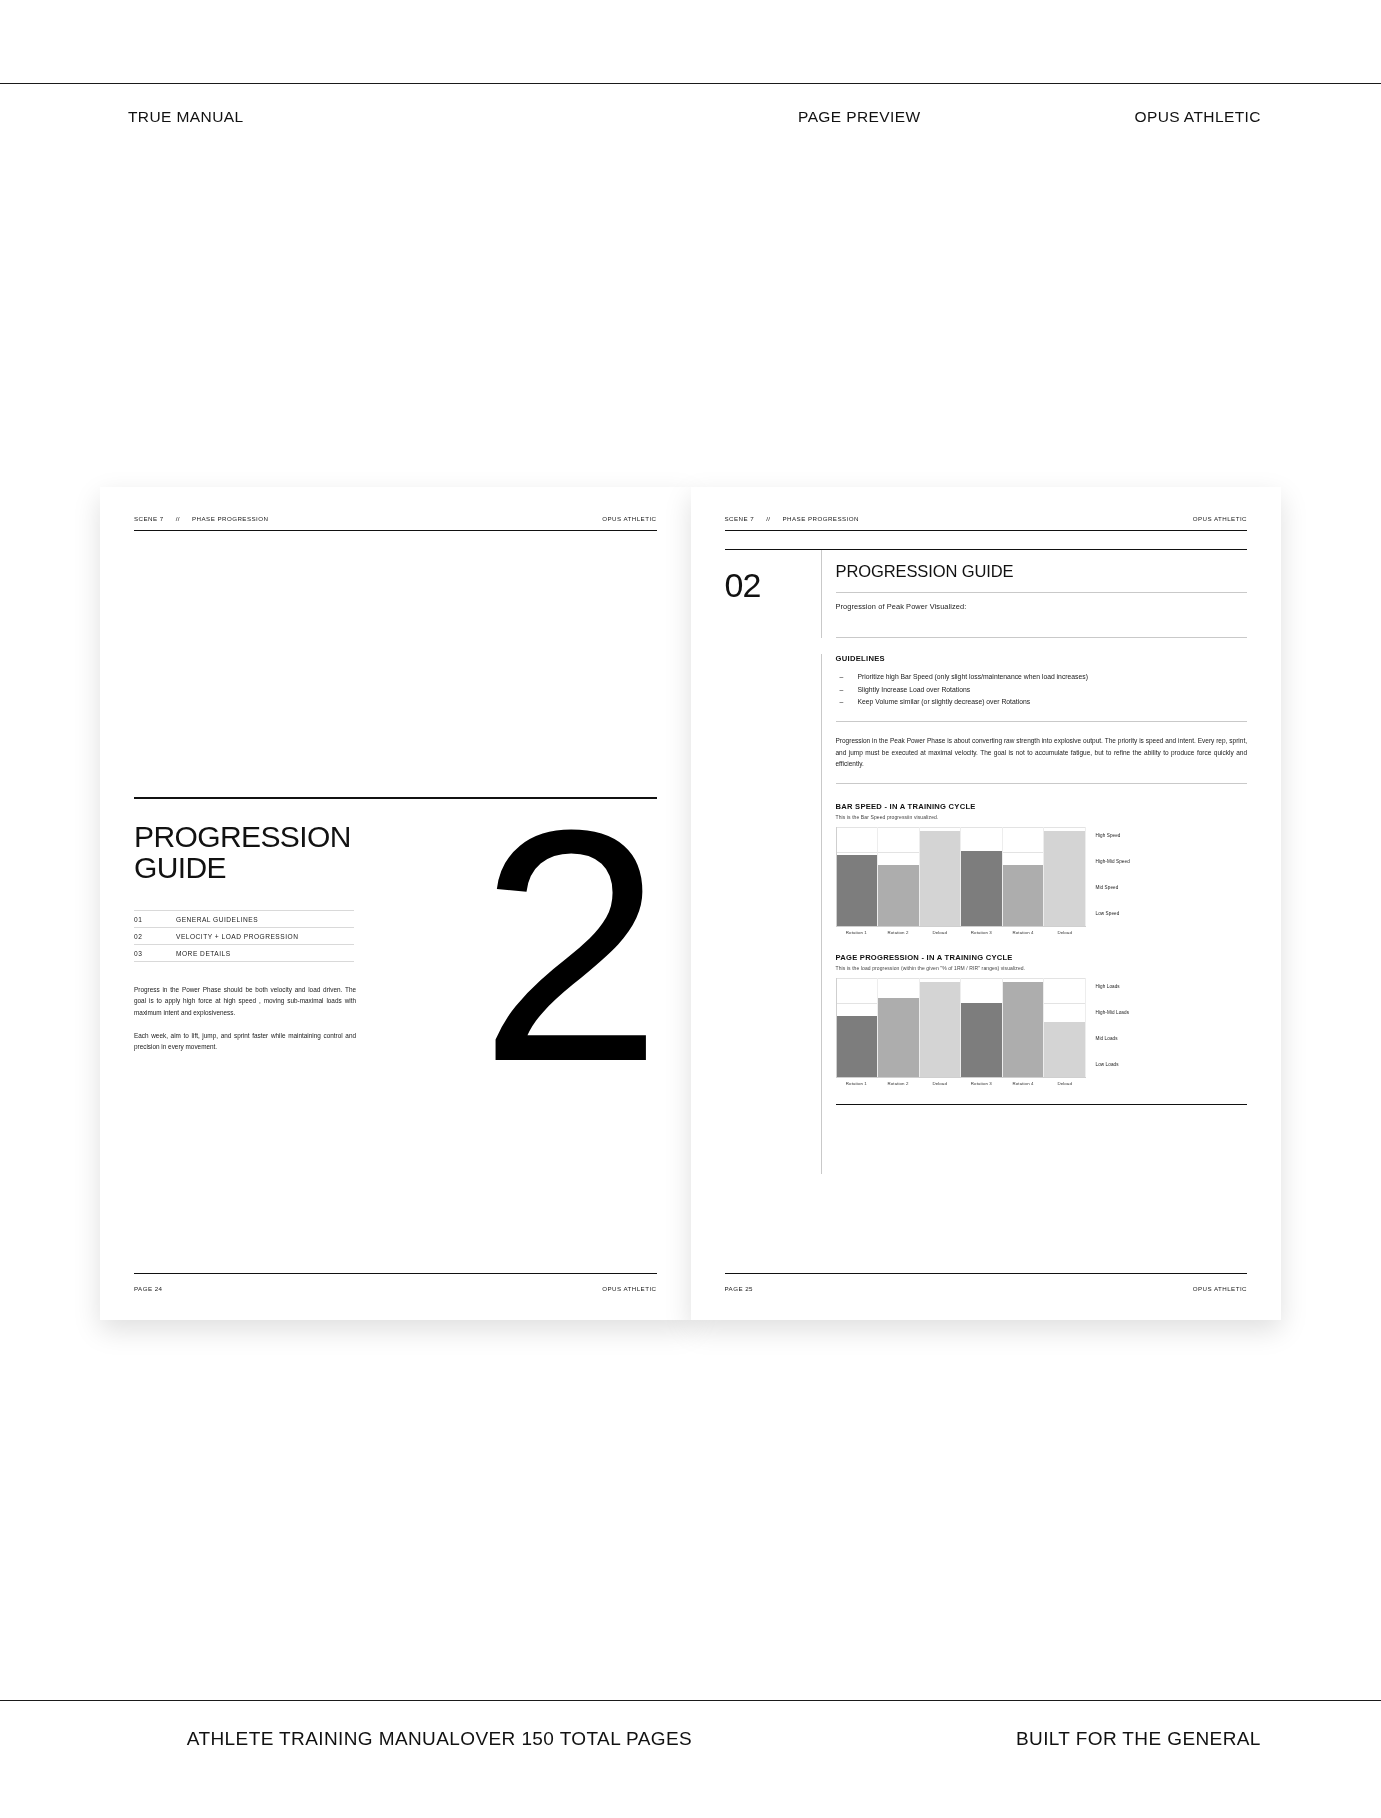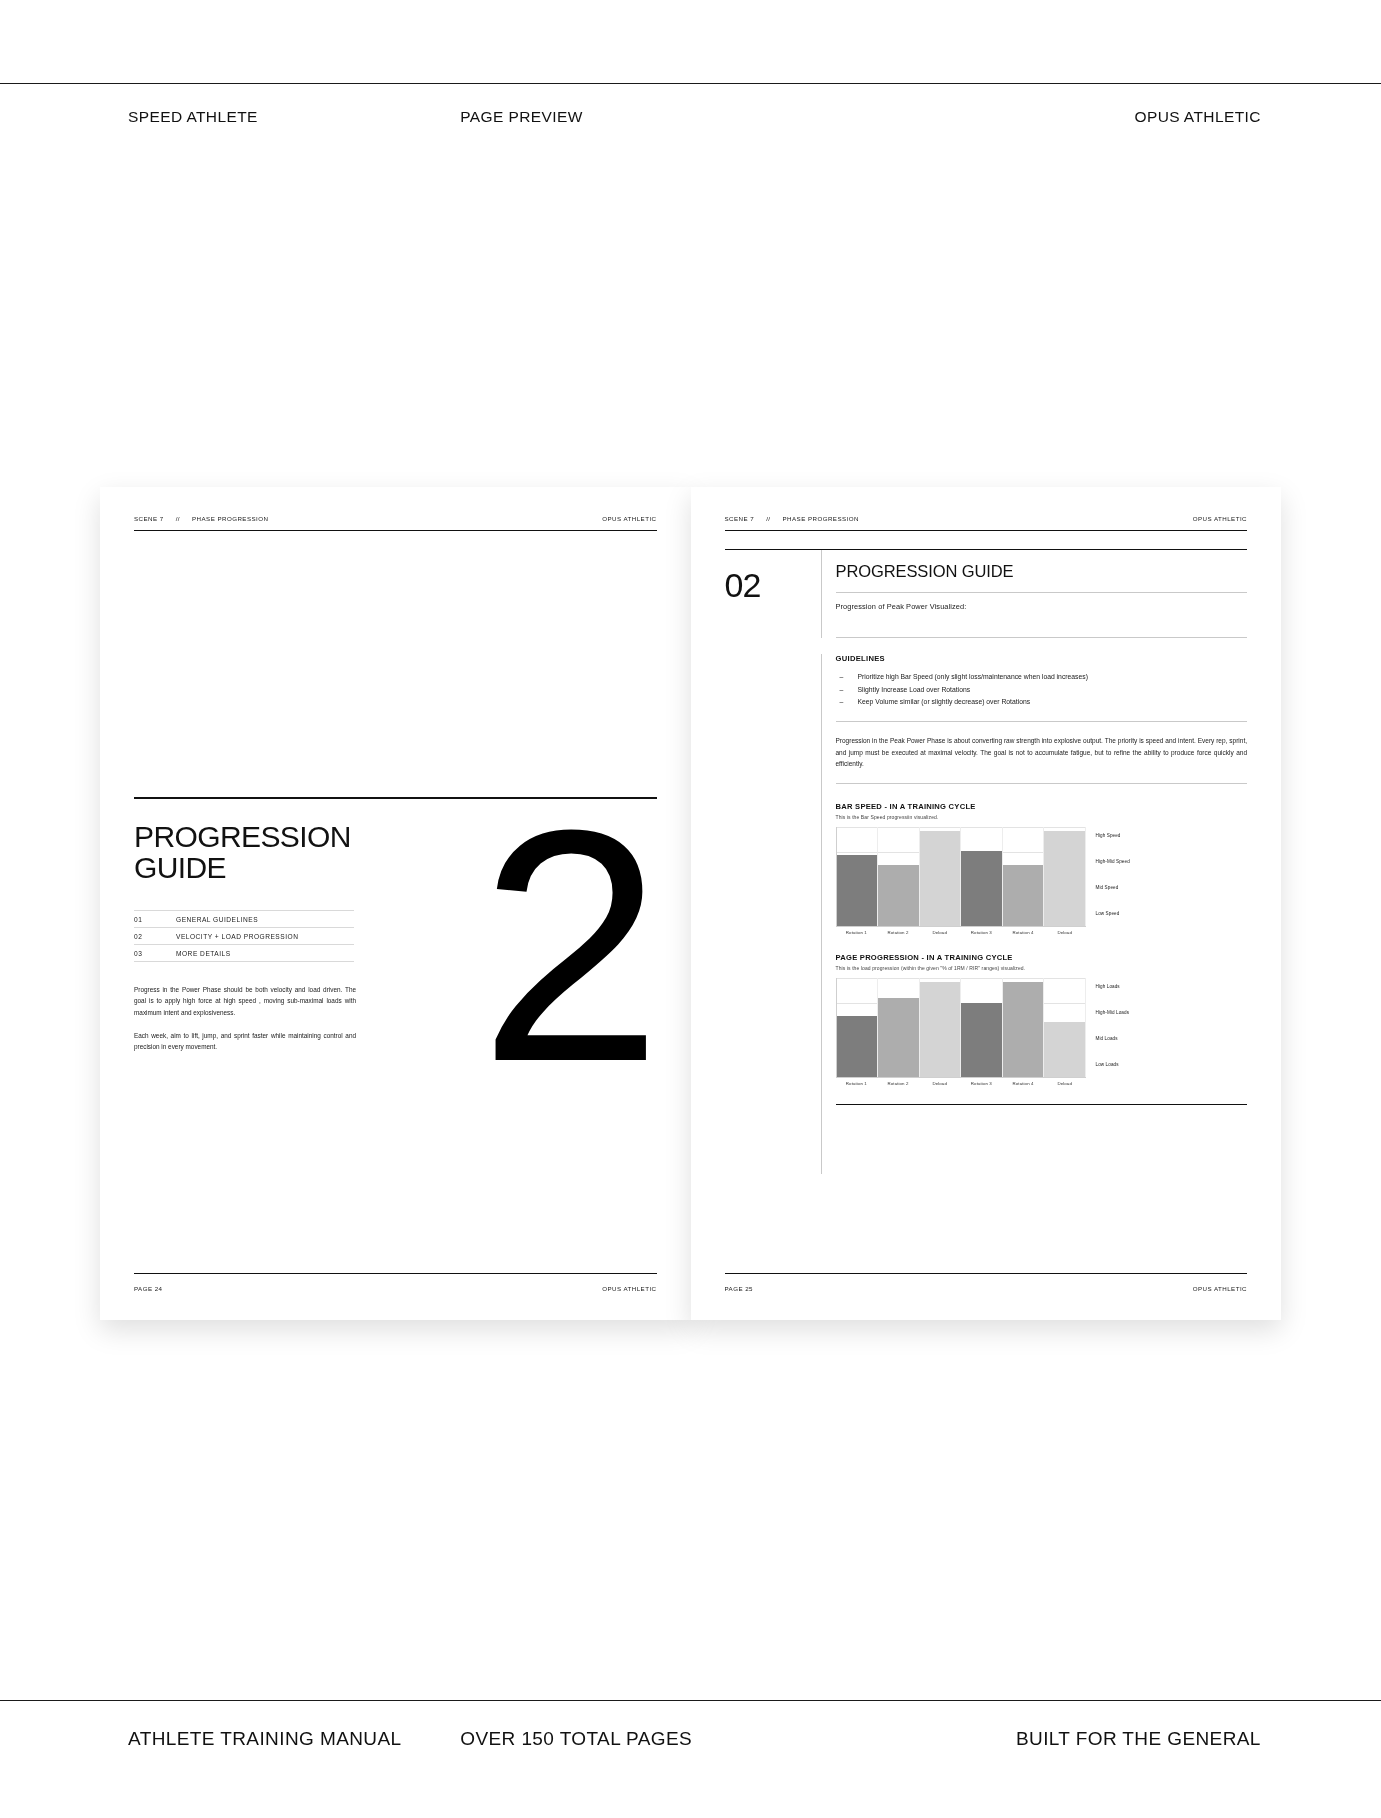--- a/index.html
+++ b/index.html
@@ -35,21 +35,21 @@
     align-items: baseline;
   }
   .outer-header .oh-left {
     width: 33.33%;
     padding-left: 128px;
     font-size: 15.5px;
     letter-spacing: 0.4px;
   }
   .outer-header .oh-center {
     width: 33.33%;
-    text-align: left;
+    text-align: right;
     font-size: 15.5px;
     letter-spacing: 0.4px;
   }
   .outer-header .oh-right {
     width: 33.33%;
     text-align: right;
     padding-right: 120px;
     font-size: 15.5px;
     letter-spacing: 0.4px;
   }
@@ -59,20 +59,21 @@
     position: absolute;
     top: 1728px; left: 0; right: 0;
     display: flex;
     align-items: baseline;
   }
   .outer-footer .of-left {
     width: 33.33%;
     padding-left: 128px;
     font-size: 19px;
     letter-spacing: 0.4px;
+    text-align: right;
   }
   .outer-footer .of-center {
     width: 33.33%;
     text-align: left;
     font-size: 19px;
     letter-spacing: 0.4px;
   }
   .outer-footer .of-right {
     width: 33.33%;
     text-align: right;
@@ -373,21 +374,21 @@
 </style>
 </head>
 <body>
 
 <div class="page">
 
   <div class="frame-rule top"></div>
   <div class="frame-rule bottom"></div>
 
   <div class="outer-header">
-    <div class="oh-left">SPEED ATHLETE</div>
+    <div class="oh-left">TRUE MANUAL</div>
     <div class="oh-center">PAGE PREVIEW</div>
     <div class="oh-right">OPUS ATHLETIC</div>
   </div>
 
   <div class="spread">
 
     <div class="sheet left">
       <div class="sheet-header">
         <div class="sh-left">
           <span>SCENE 7</span>

